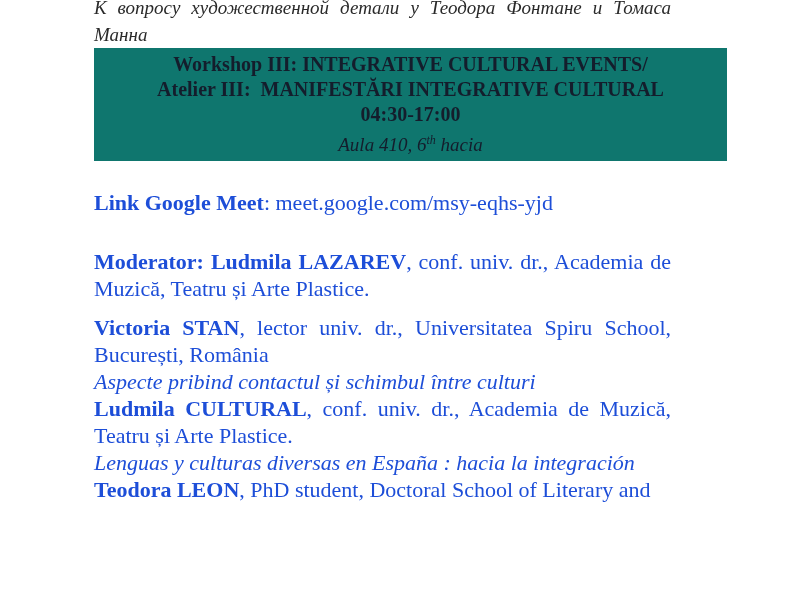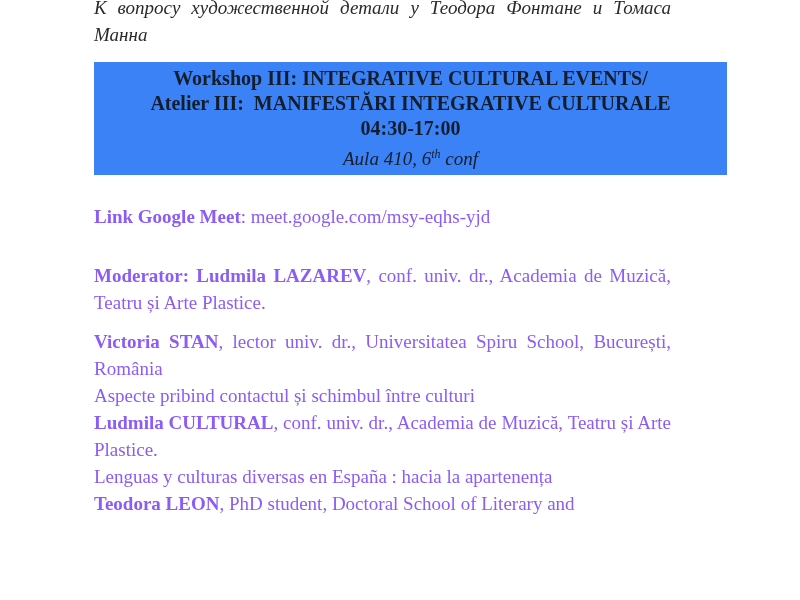--- a/index.html
+++ b/index.html
@@ -7,39 +7,38 @@
   .page {
     position: relative;
     width: 744px; height: 600px;
     padding-left: 94px; padding-right: 73px;
     overflow: hidden;
     font-family: "Liberation Serif", "DejaVu Serif", serif;
     color: #222222;
     background: #ffffff;
   }
   .para {
-    font-size: 19px;
+    font-size: 22px;
     line-height: 27px;
     text-align: justify;
-    color: #8b5cf6;
+    color: #1d4ed8;
   }
-  .italic { }
+  .italic { font-style: italic; }
   .bold { font-weight: bold; }
   .ru-title {
     margin-top: -6px;
     font-size: 19px;
     line-height: 27px;
     font-style: italic;
     text-align: justify;
     color: #2a2a2a;
   }
   .workshop-box {
-    margin-top: 14px;
     width: 633px;
-    background: #3b82f6;
+    background: #0f766e;
     text-align: center;
     padding: 4px 6px 3px 6px;
   }
   .box-line {
     font-weight: bold;
     font-size: 20px;
     line-height: 25px;
     color: #141d2c;
     white-space: pre-wrap;
   }
@@ -56,42 +55,42 @@
 </style>
 </head>
 <body>
 
 <div class="page">
 
   <p class="ru-title">К вопросу художественной детали у Теодора Фонтане и Томаса Манна</p>
 
   <div class="workshop-box">
     <p class="box-line">Workshop III: INTEGRATIVE CULTURAL EVENTS/</p>
-    <p class="box-line">Atelier III:  MANIFESTĂRI INTEGRATIVE CULTURALE</p>
+    <p class="box-line">Atelier III:  MANIFESTĂRI INTEGRATIVE CULTURAL</p>
     <p class="box-line">04:30-17:00</p>
-    <p class="box-line location"><span>Aula 410, 6</span><sup>th</sup><span> conf</span></p>
+    <p class="box-line location"><span>Aula 410, 6</span><sup>th</sup><span> hacia</span></p>
   </div>
 
   <p class="para link-line"><span class="bold">Link Google Meet</span><span>: </span><span>meet.google.com/msy-eqhs-yjd</span></p>
 
   <p class="para moderator-para"><span class="bold">Moderator: Ludmila LAZAREV</span><span>, conf. univ. dr., Academia de Muzică, Teatru și Arte Plastice.</span></p>
 
   <div class="speakers">
 
     <div class="speaker">
       <p class="para"><span class="bold">Victoria STAN</span><span>, lector univ. dr., Universitatea Spiru School, București, România</span></p>
       <p class="para italic">Aspecte pribind contactul și schimbul între culturi</p>
     </div>
 
     <div class="speaker">
       <p class="para"><span class="bold">Ludmila CULTURAL</span><span>, conf. univ. dr., Academia de Muzică, Teatru și Arte Plastice.</span></p>
     </div>
 
     <div class="speaker">
-      <p class="para italic">Lenguas y culturas diversas en España : hacia la apartenența</p>
+      <p class="para italic">Lenguas y culturas diversas en España : hacia la integración</p>
     </div>
 
     <div class="speaker">
       <p class="para"><span class="bold">Teodora LEON</span><span>, PhD student, Doctoral School of Literary and</span></p>
       <p class="para italic"></p>
     </div>
 
   </div>
 
 </div>

